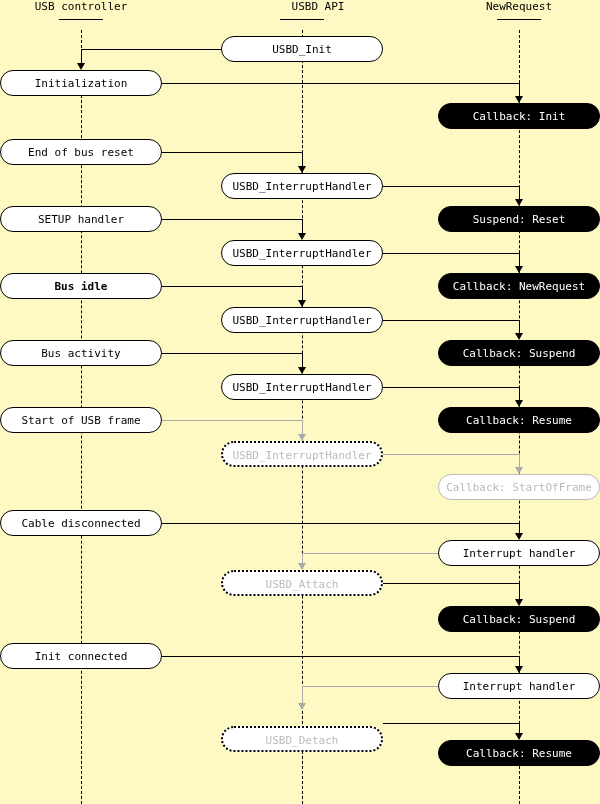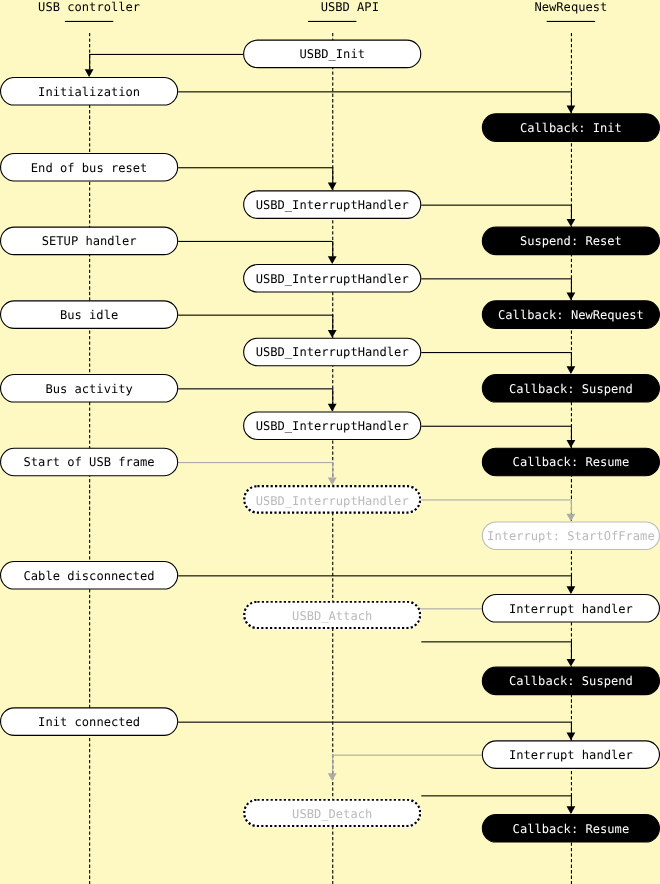--- a/index.html
+++ b/index.html
@@ -170,32 +170,32 @@
     </div>
   <div id="box-layer">
       <div class="box plain" style="left: 221px; top: 36px; width: 162px;">USBD_Init</div>
       <div class="box plain" style="left: 0px; top: 70px; width: 162px;">Initialization</div>
       <div class="box filled" style="left: 438px; top: 103px; width: 162px;">Callback: Init</div>
       <div class="box plain" style="left: 0px; top: 139px; width: 162px;">End of bus reset</div>
       <div class="box plain" style="left: 221px; top: 173px; width: 162px;">USBD_InterruptHandler</div>
       <div class="box plain" style="left: 0px; top: 206px; width: 162px;">SETUP handler</div>
       <div class="box filled" style="left: 438px; top: 206px; width: 162px;">Suspend: Reset</div>
       <div class="box plain" style="left: 221px; top: 240px; width: 162px;">USBD_InterruptHandler</div>
-      <div class="box plain" style="left: 0px; top: 273px; width: 162px;">Bus idle</div>
+      <div class="box plain" style="left: 0px; top: 273px; width: 162px; font-weight: bold;">Bus idle</div>
       <div class="box filled" style="left: 438px; top: 273px; width: 162px;">Callback: NewRequest</div>
       <div class="box plain" style="left: 221px; top: 307px; width: 162px;">USBD_InterruptHandler</div>
       <div class="box plain" style="left: 0px; top: 340px; width: 162px;">Bus activity</div>
       <div class="box filled" style="left: 438px; top: 340px; width: 162px;">Callback: Suspend</div>
       <div class="box plain" style="left: 221px; top: 374px; width: 162px;">USBD_InterruptHandler</div>
       <div class="box plain" style="left: 0px; top: 407px; width: 162px;">Start of USB frame</div>
       <div class="box filled" style="left: 438px; top: 407px; width: 162px;">Callback: Resume</div>
       <div class="box ghost-dotted" style="left: 221px; top: 441px; width: 162px;">USBD_InterruptHandler</div>
-      <div class="box ghost-solid" style="left: 438px; top: 474px; width: 162px;">Interrupt: StartOfFrame</div>
+      <div class="box ghost-solid" style="left: 438px; top: 474px; width: 162px;">Callback: StartOfFrame</div>
       <div class="box plain" style="left: 0px; top: 510px; width: 162px;">Cable disconnected</div>
       <div class="box plain" style="left: 438px; top: 540px; width: 162px;">Interrupt handler</div>
-      <div class="box ghost-dotted" style="left: 221px; top: 546px; width: 162px;">USBD_Attach</div>
+      <div class="box ghost-dotted" style="left: 221px; top: 570px; width: 162px;">USBD_Attach</div>
       <div class="box filled" style="left: 438px; top: 606px; width: 162px;">Callback: Suspend</div>
       <div class="box plain" style="left: 0px; top: 643px; width: 162px;">Init connected</div>
       <div class="box plain" style="left: 438px; top: 673px; width: 162px;">Interrupt handler</div>
       <div class="box ghost-dotted" style="left: 221px; top: 710px; width: 162px; margin-top: 16px;">USBD_Detach</div>
       <div class="box filled" style="left: 438px; top: 740px; width: 162px;">Callback: Resume</div>
     </div>
 </div>
 
 </body></html>

